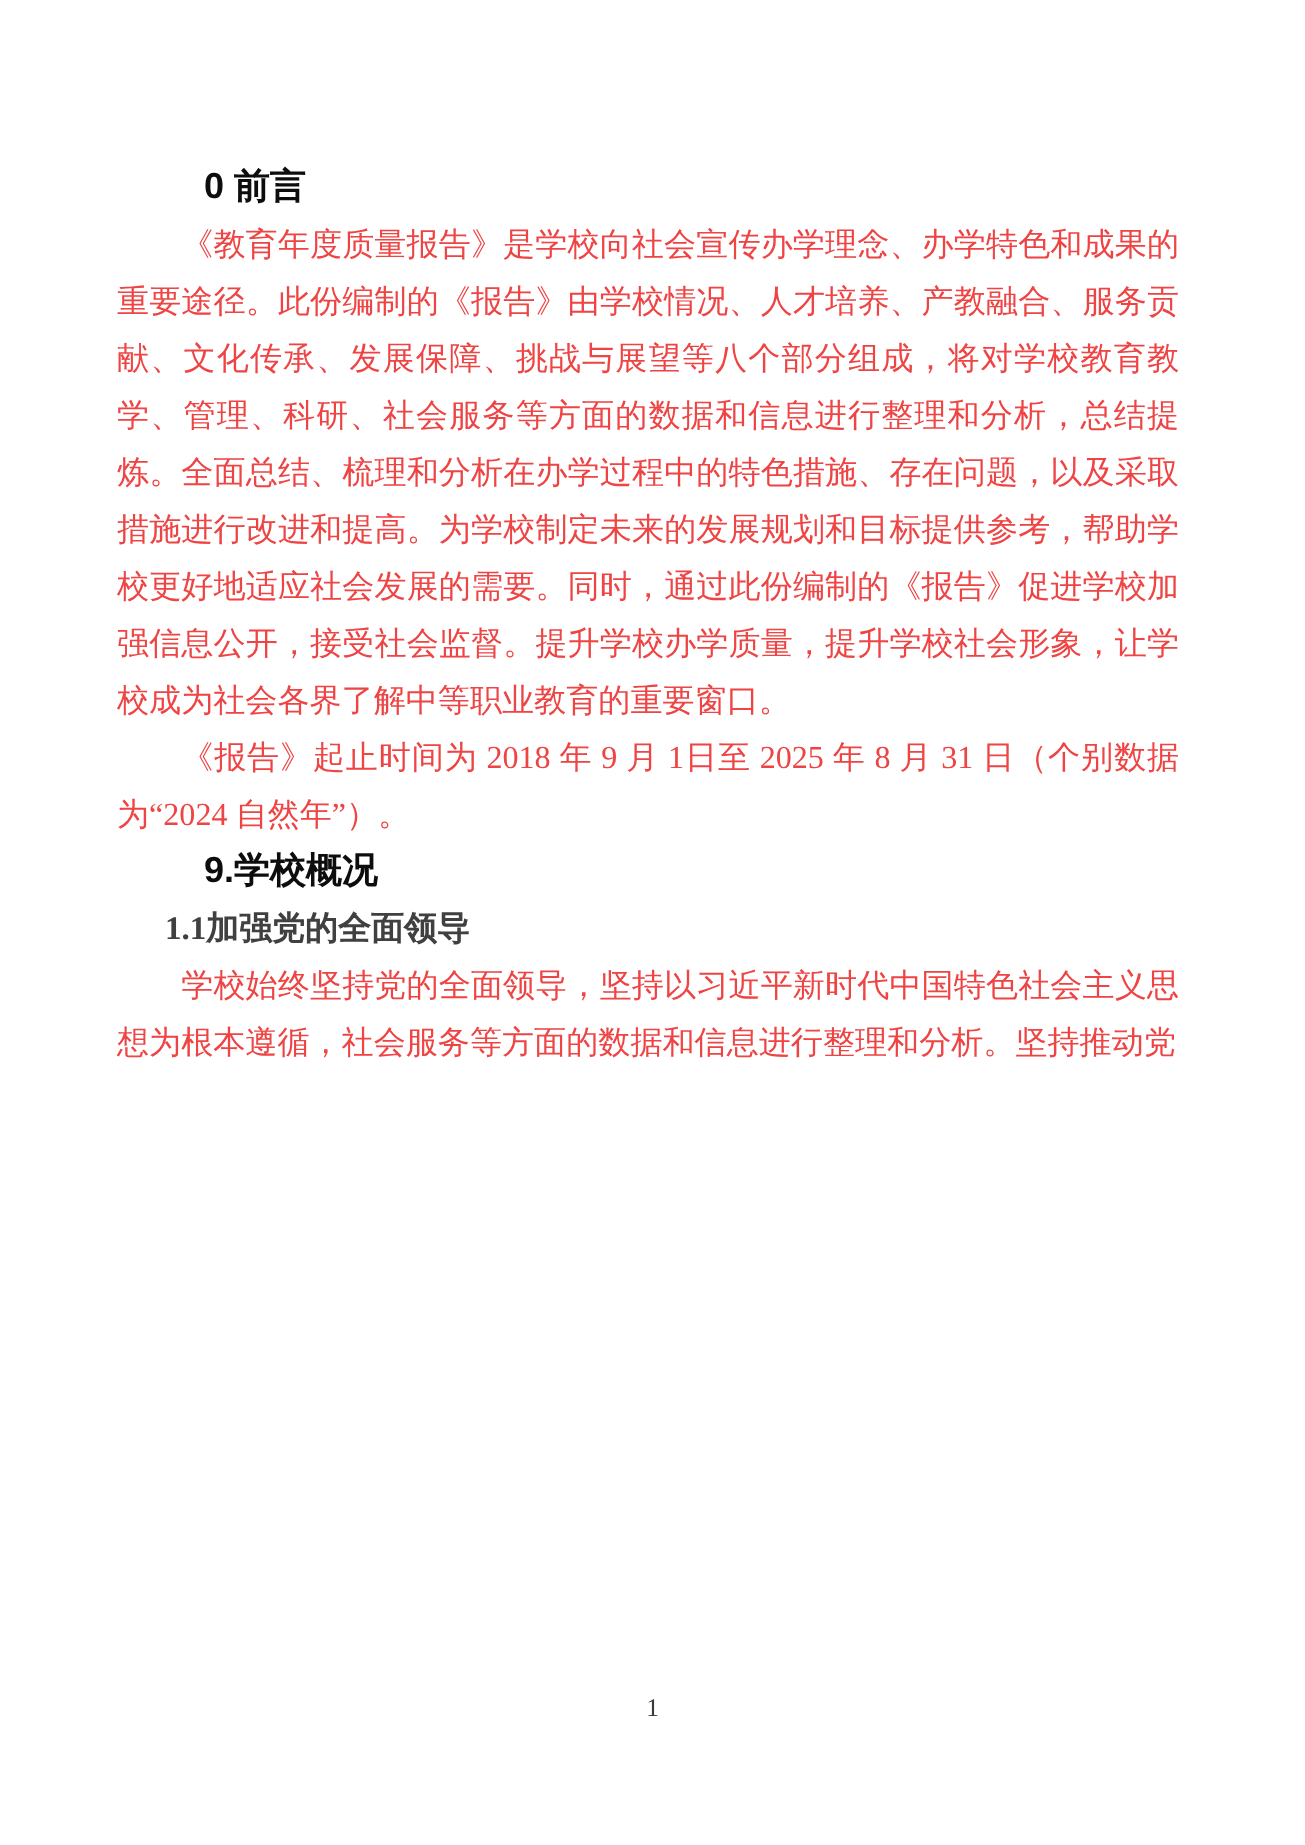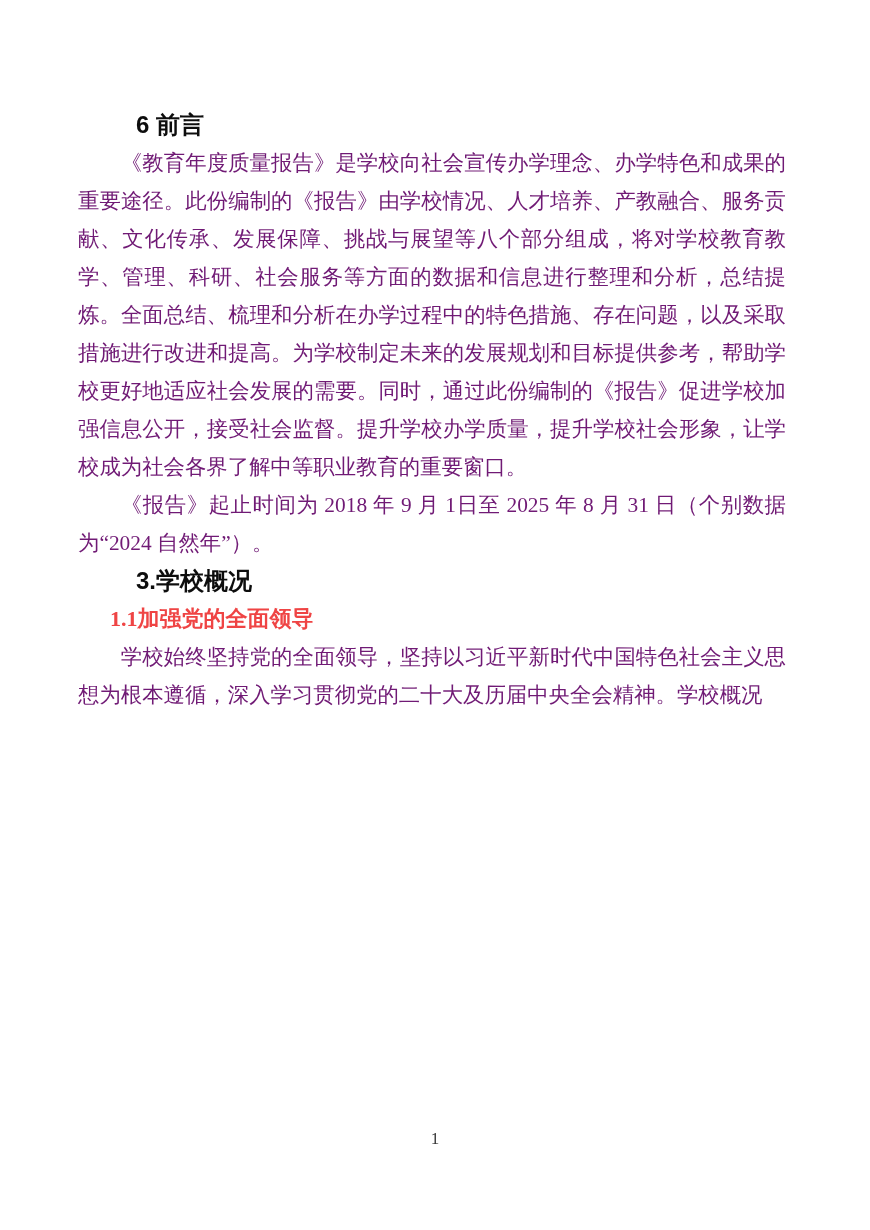--- a/index.html
+++ b/index.html
@@ -22,57 +22,57 @@
     right: 84px;
     top: 106px;
   }
   .para {
     margin: 0;
     font-size: 21.4px;
     line-height: 38px;
     text-align: justify;
     text-indent: 2em;
     word-break: break-all;
-    color: #701a75;
+    color: #ef4444;
   }
   .heading-l1 {
     margin: 0;
     font-family: "Liberation Sans", "DejaVu Sans", sans-serif;
     font-weight: bold;
     font-size: 24px;
     line-height: 38px;
     text-indent: 58px;
     color: #0d0d0d;
   }
   .heading-l2 {
     margin: 0;
     font-family: "Liberation Serif", "DejaVu Serif", serif;
     font-weight: bold;
     font-size: 22px;
     line-height: 38px;
     text-indent: 32px;
-    color: #ef4444;
+    color: #404040;
   }
   .page-number {
     position: absolute;
     top: 1128px;
     left: 0;
     width: 100%;
     text-align: center;
     font-size: 17px;
     line-height: 22px;
     color: #3a3a3a;
   }
 </style>
 </head>
 <body>
 
 <div class="page">
   <div class="content">
-    <h2 class="heading-l1">6 前言</h2>
+    <h2 class="heading-l1">0 前言</h2>
     <p class="para">《教育年度质量报告》是学校向社会宣传办学理念、办学特色和成果的重要途径。此份编制的《报告》由学校情况、人才培养、产教融合、服务贡献、文化传承、发展保障、挑战与展望等八个部分组成，将对学校教育教学、管理、科研、社会服务等方面的数据和信息进行整理和分析，总结提炼。全面总结、梳理和分析在办学过程中的特色措施、存在问题，以及采取措施进行改进和提高。为学校制定未来的发展规划和目标提供参考，帮助学校更好地适应社会发展的需要。同时，通过此份编制的《报告》促进学校加强信息公开，接受社会监督。提升学校办学质量，提升学校社会形象，让学校成为社会各界了解中等职业教育的重要窗口。</p>
     <p class="para">《报告》起止时间为 2018 年 9 月 1日至 2025 年 8 月 31 日（个别数据为“2024 自然年”）。</p>
-    <h2 class="heading-l1">3.学校概况</h2>
+    <h2 class="heading-l1">9.学校概况</h2>
     <h3 class="heading-l2">1.1加强党的全面领导</h3>
-    <p class="para">学校始终坚持党的全面领导，坚持以习近平新时代中国特色社会主义思想为根本遵循，深入学习贯彻党的二十大及历届中央全会精神。学校概况</p>
+    <p class="para">学校始终坚持党的全面领导，坚持以习近平新时代中国特色社会主义思想为根本遵循，社会服务等方面的数据和信息进行整理和分析。坚持推动党</p>
   </div>
   <div class="page-number">1</div>
 </div>
 
 </body></html>

